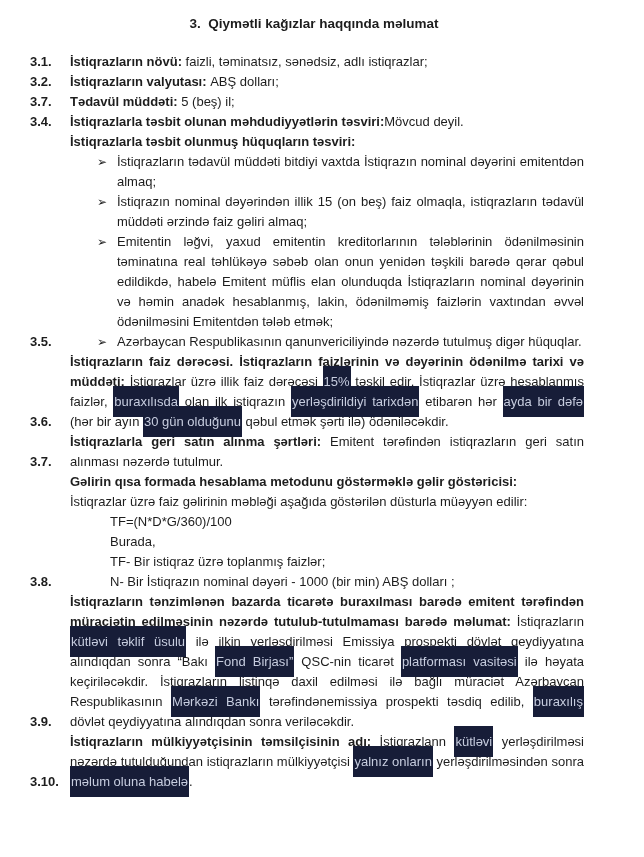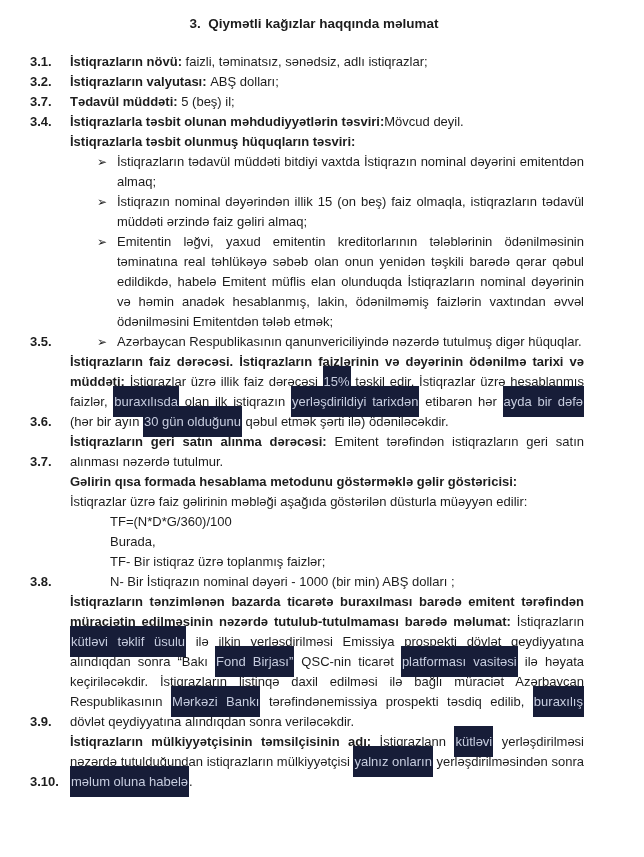--- a/index.html
+++ b/index.html
@@ -79,21 +79,21 @@
       </div>
       <div class="item">
         <div class="num">3.6.</div>
         <div class="ibody">
           <div class="para"><span class="b ">İstiqrazların faiz dərəcəsi. İstiqrazların faizlərinin və dəyərinin ödənilmə tarixi və müddəti: </span><span>İstiqrazlar üzrə illik faiz dərəcəsi </span><span class="hl">15%</span><span> təşkil edir. İstiqrazlar üzrə hesablanmış faizlər, </span><span class="hl">buraxılışda</span><span> olan ilk istiqrazın </span><span class="hl">yerləşdirildiyi tarixdən</span><span> etibarən hər </span><span class="hl">ayda bir dəfə</span><span> (hər bir ayın </span><span class="hl">30 gün olduğunu</span><span> qəbul etmək şərti ilə) ödəniləcəkdir.</span></div>
         </div>
       </div>
       <div class="item">
         <div class="num">3.7.</div>
         <div class="ibody">
-          <div class="para"><span class="b ">İstiqrazların geri satın alınma dərəcəsi: </span><span>Emitent tərəfindən istiqrazların geri satın alınması nəzərdə tutulmur.</span></div>
+          <div class="para"><span class="b ">İstiqrazlarla geri satın alınma şərtləri: </span><span>Emitent tərəfindən istiqrazların geri satın alınması nəzərdə tutulmur.</span></div>
         </div>
       </div>
       <div class="item">
         <div class="num">3.8.</div>
         <div class="ibody">
           <div class="para"><span class="b ">Gəlirin qısa formada hesablama metodunu göstərməklə gəlir göstəricisi:</span></div>
           <div class="para"><span>İstiqrazlar üzrə faiz gəlirinin məbləği aşağıda göstərilən düsturla müəyyən edilir:</span></div>
           <div class="lines">
             <div class="line">TF=(N*D*G/360)/100</div>
             <div class="line">Burada,</div>

